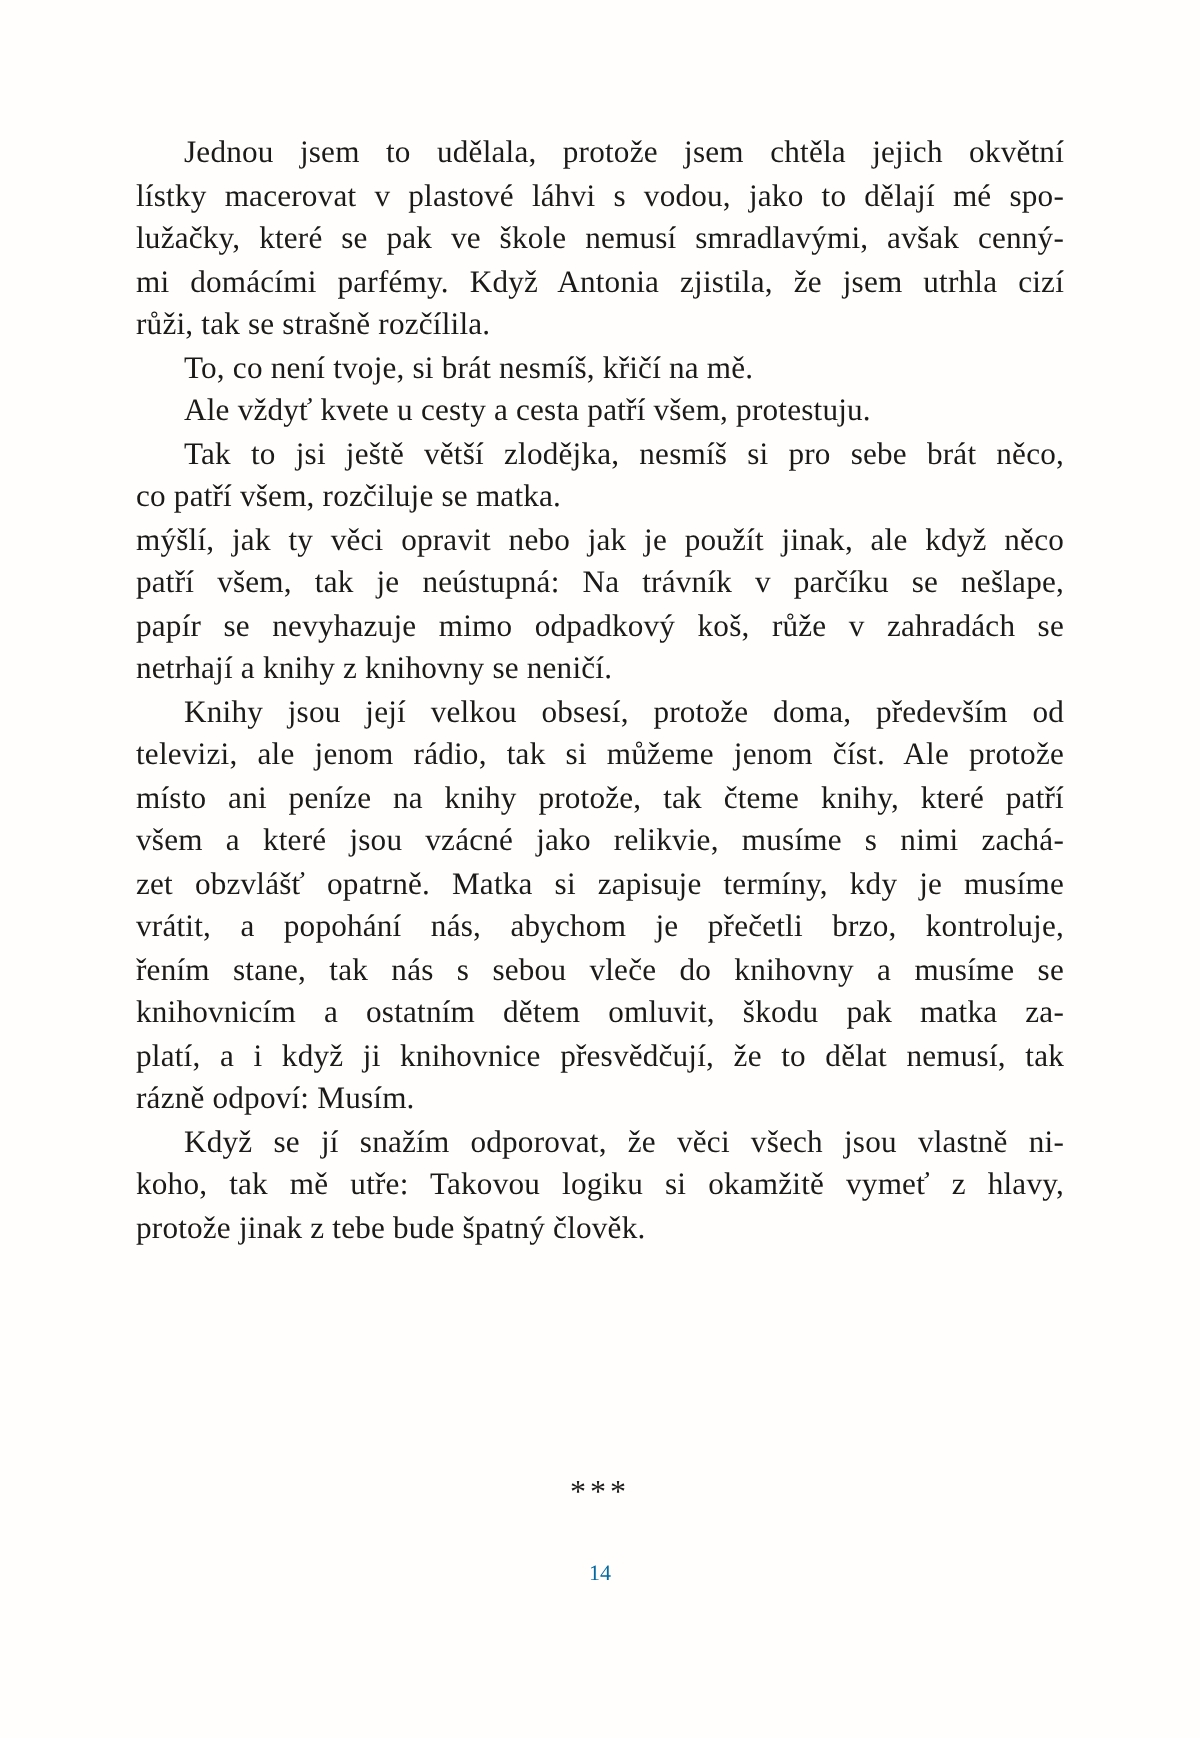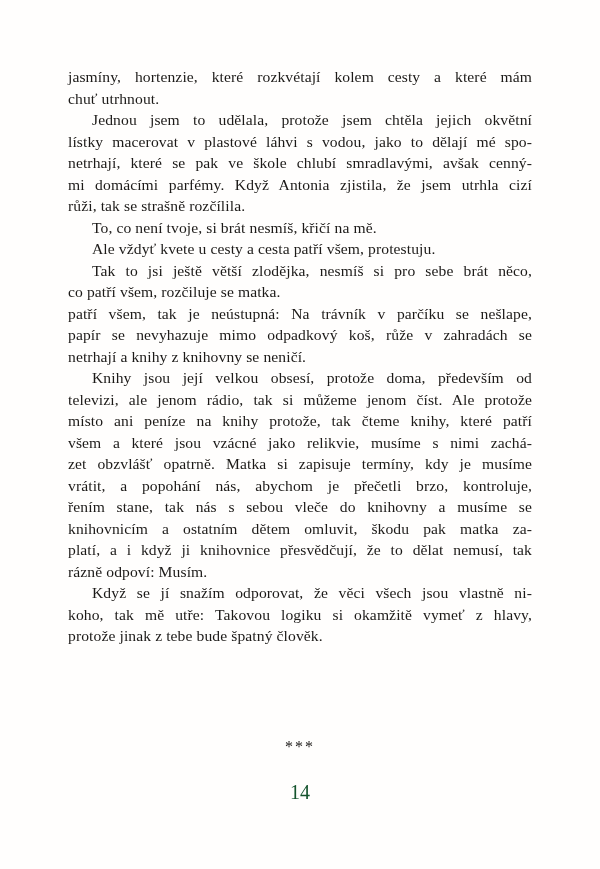--- a/index.html
+++ b/index.html
@@ -53,51 +53,48 @@
     font-size: 16px;
     letter-spacing: 2px;
     color: #1c1a18;
   }
   .page-number {
     position: absolute;
     top: 781px;
     left: 68px;
     width: 464px;
     text-align: center;
-    font-size: 20px;
-    color: #14532d;
+    font-size: 11px;
+    color: #0369a1;
   }
 </style>
 </head>
 <body>
 
 <div class="book-page">
   <div class="text-block" id="text-block">
       <div class="paragraph">
-        <div class="line">jasmíny, hortenzie, které rozkvétají kolem cesty a které mám</div>
-        <div class="line par-last">chuť utrhnout.</div>
-      </div>
-      <div class="paragraph">
         <div class="line indented">Jednou jsem to udělala, protože jsem chtěla jejich okvětní</div>
         <div class="line">lístky macerovat v plastové láhvi s vodou, jako to dělají mé spo-</div>
-        <div class="line">netrhají, které se pak ve škole chlubí smradlavými, avšak cenný-</div>
+        <div class="line">lužačky, které se pak ve škole nemusí smradlavými, avšak cenný-</div>
         <div class="line">mi domácími parfémy. Když Antonia zjistila, že jsem utrhla cizí</div>
         <div class="line par-last">růži, tak se strašně rozčílila.</div>
       </div>
       <div class="paragraph">
         <div class="line par-last indented">To, co není tvoje, si brát nesmíš, křičí na mě.</div>
       </div>
       <div class="paragraph">
         <div class="line par-last indented">Ale vždyť kvete u cesty a cesta patří všem, protestuju.</div>
       </div>
       <div class="paragraph">
         <div class="line indented">Tak to jsi ještě větší zlodějka, nesmíš si pro sebe brát něco,</div>
         <div class="line par-last">co patří všem, rozčiluje se matka.</div>
       </div>
       <div class="paragraph">
+        <div class="line">mýšlí, jak ty věci opravit nebo jak je použít jinak, ale když něco</div>
         <div class="line">patří všem, tak je neústupná: Na trávník v parčíku se nešlape,</div>
         <div class="line">papír se nevyhazuje mimo odpadkový koš, růže v zahradách se</div>
         <div class="line par-last">netrhají a knihy z knihovny se neničí.</div>
       </div>
       <div class="paragraph">
         <div class="line indented">Knihy jsou její velkou obsesí, protože doma, především od</div>
         <div class="line">televizi, ale jenom rádio, tak si můžeme jenom číst. Ale protože</div>
         <div class="line">místo ani peníze na knihy protože, tak čteme knihy, které patří</div>
         <div class="line">všem a které jsou vzácné jako relikvie, musíme s nimi zachá-</div>
         <div class="line">zet obzvlášť opatrně. Matka si zapisuje termíny, kdy je musíme</div>

